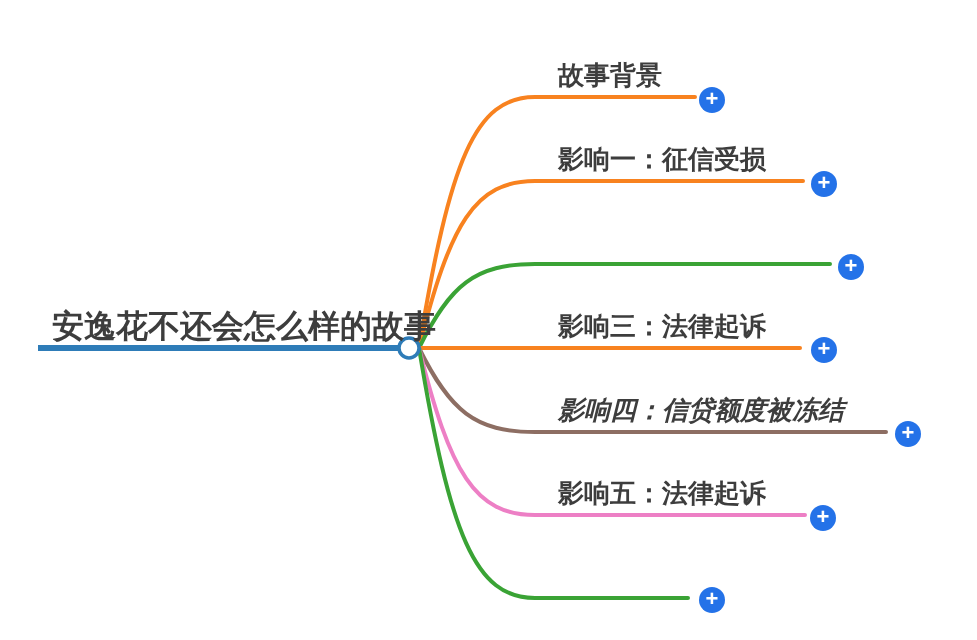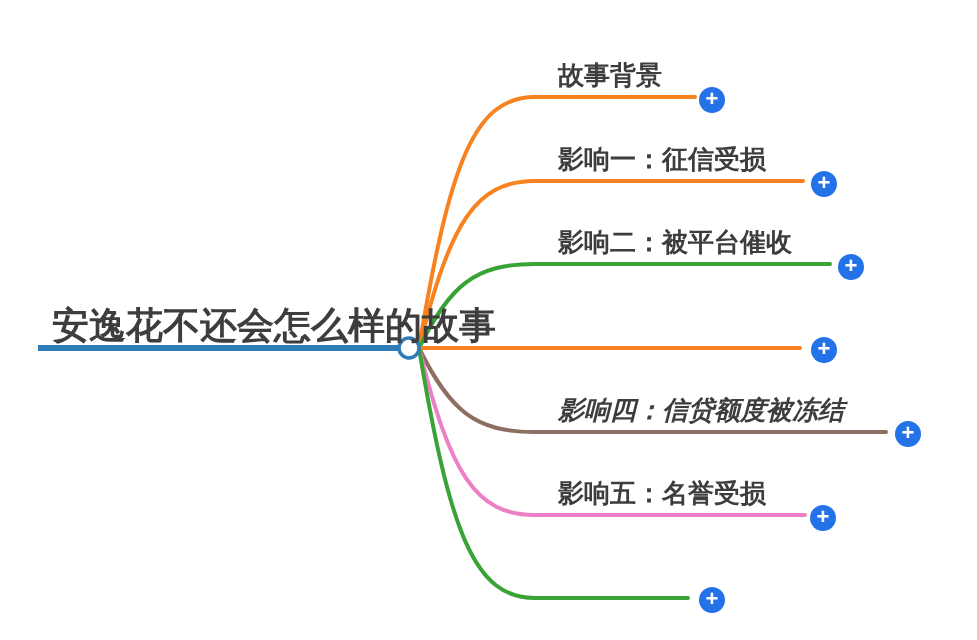--- a/index.html
+++ b/index.html
@@ -13,21 +13,21 @@
   #wires{position:absolute;left:0;top:0;width:977px;height:640px;}
   .node-label{
     position:absolute;
     color:#3d3d3d;
     font-weight:700;
     white-space:nowrap;
     cursor:default;
     line-height:32px;
     height:32px;
   }
-  .central-label{font-size:37px;}
+  .central-label{font-size:32px;}
   .branch-label{font-size:26px;}
   .plus-btn{
     position:absolute;
     width:26px;height:26px;
     border-radius:50%;
     border:none;
     display:flex;align-items:center;justify-content:center;
     cursor:pointer;
     padding:0;
   }
@@ -57,23 +57,23 @@
 
     <path d="M38,348 L398,348" fill="none" stroke-width="6" stroke-linecap="butt" stroke="#2e7cb8"></path>
 
     <circle cx="409" cy="348" r="10" fill="#ffffff" stroke-width="3.5" stroke="#2e7cb8"></circle>
   </svg>
 
   <div class="node-label central-label" style="left:52px;top:310px;">安逸花不还会怎么样的故事</div>
 
   <div class="node-label branch-label" style="left:558px;top:59px;">故事背景</div>
   <div class="node-label branch-label" style="left:558px;top:143px;">影响一：征信受损</div>
-  <div class="node-label branch-label" style="left:558px;top:226px;">影响二：被平台催收</div>
+  <div class="node-label branch-label" style="left:558px;top:310px;">影响三：法律起诉</div>
   <div class="node-label branch-label" style="left:558px;top:394px;font-style:italic;">影响四：信贷额度被冻结</div>
-  <div class="node-label branch-label" style="left:558px;top:477px;">影响五：名誉受损</div>
+  <div class="node-label branch-label" style="left:558px;top:477px;">影响五：法律起诉</div>
 
   <button class="plus-btn" style="left: 699px; top: 87px; background-color: rgb(36, 114, 232);">
     <span class="plus-glyph">+</span>
   </button>
   <button class="plus-btn" style="left: 811px; top: 171px; background-color: rgb(36, 114, 232);">
     <span class="plus-glyph">+</span>
   </button>
   <button class="plus-btn" style="left: 838px; top: 254px; background-color: rgb(36, 114, 232);">
     <span class="plus-glyph">+</span>
   </button>

